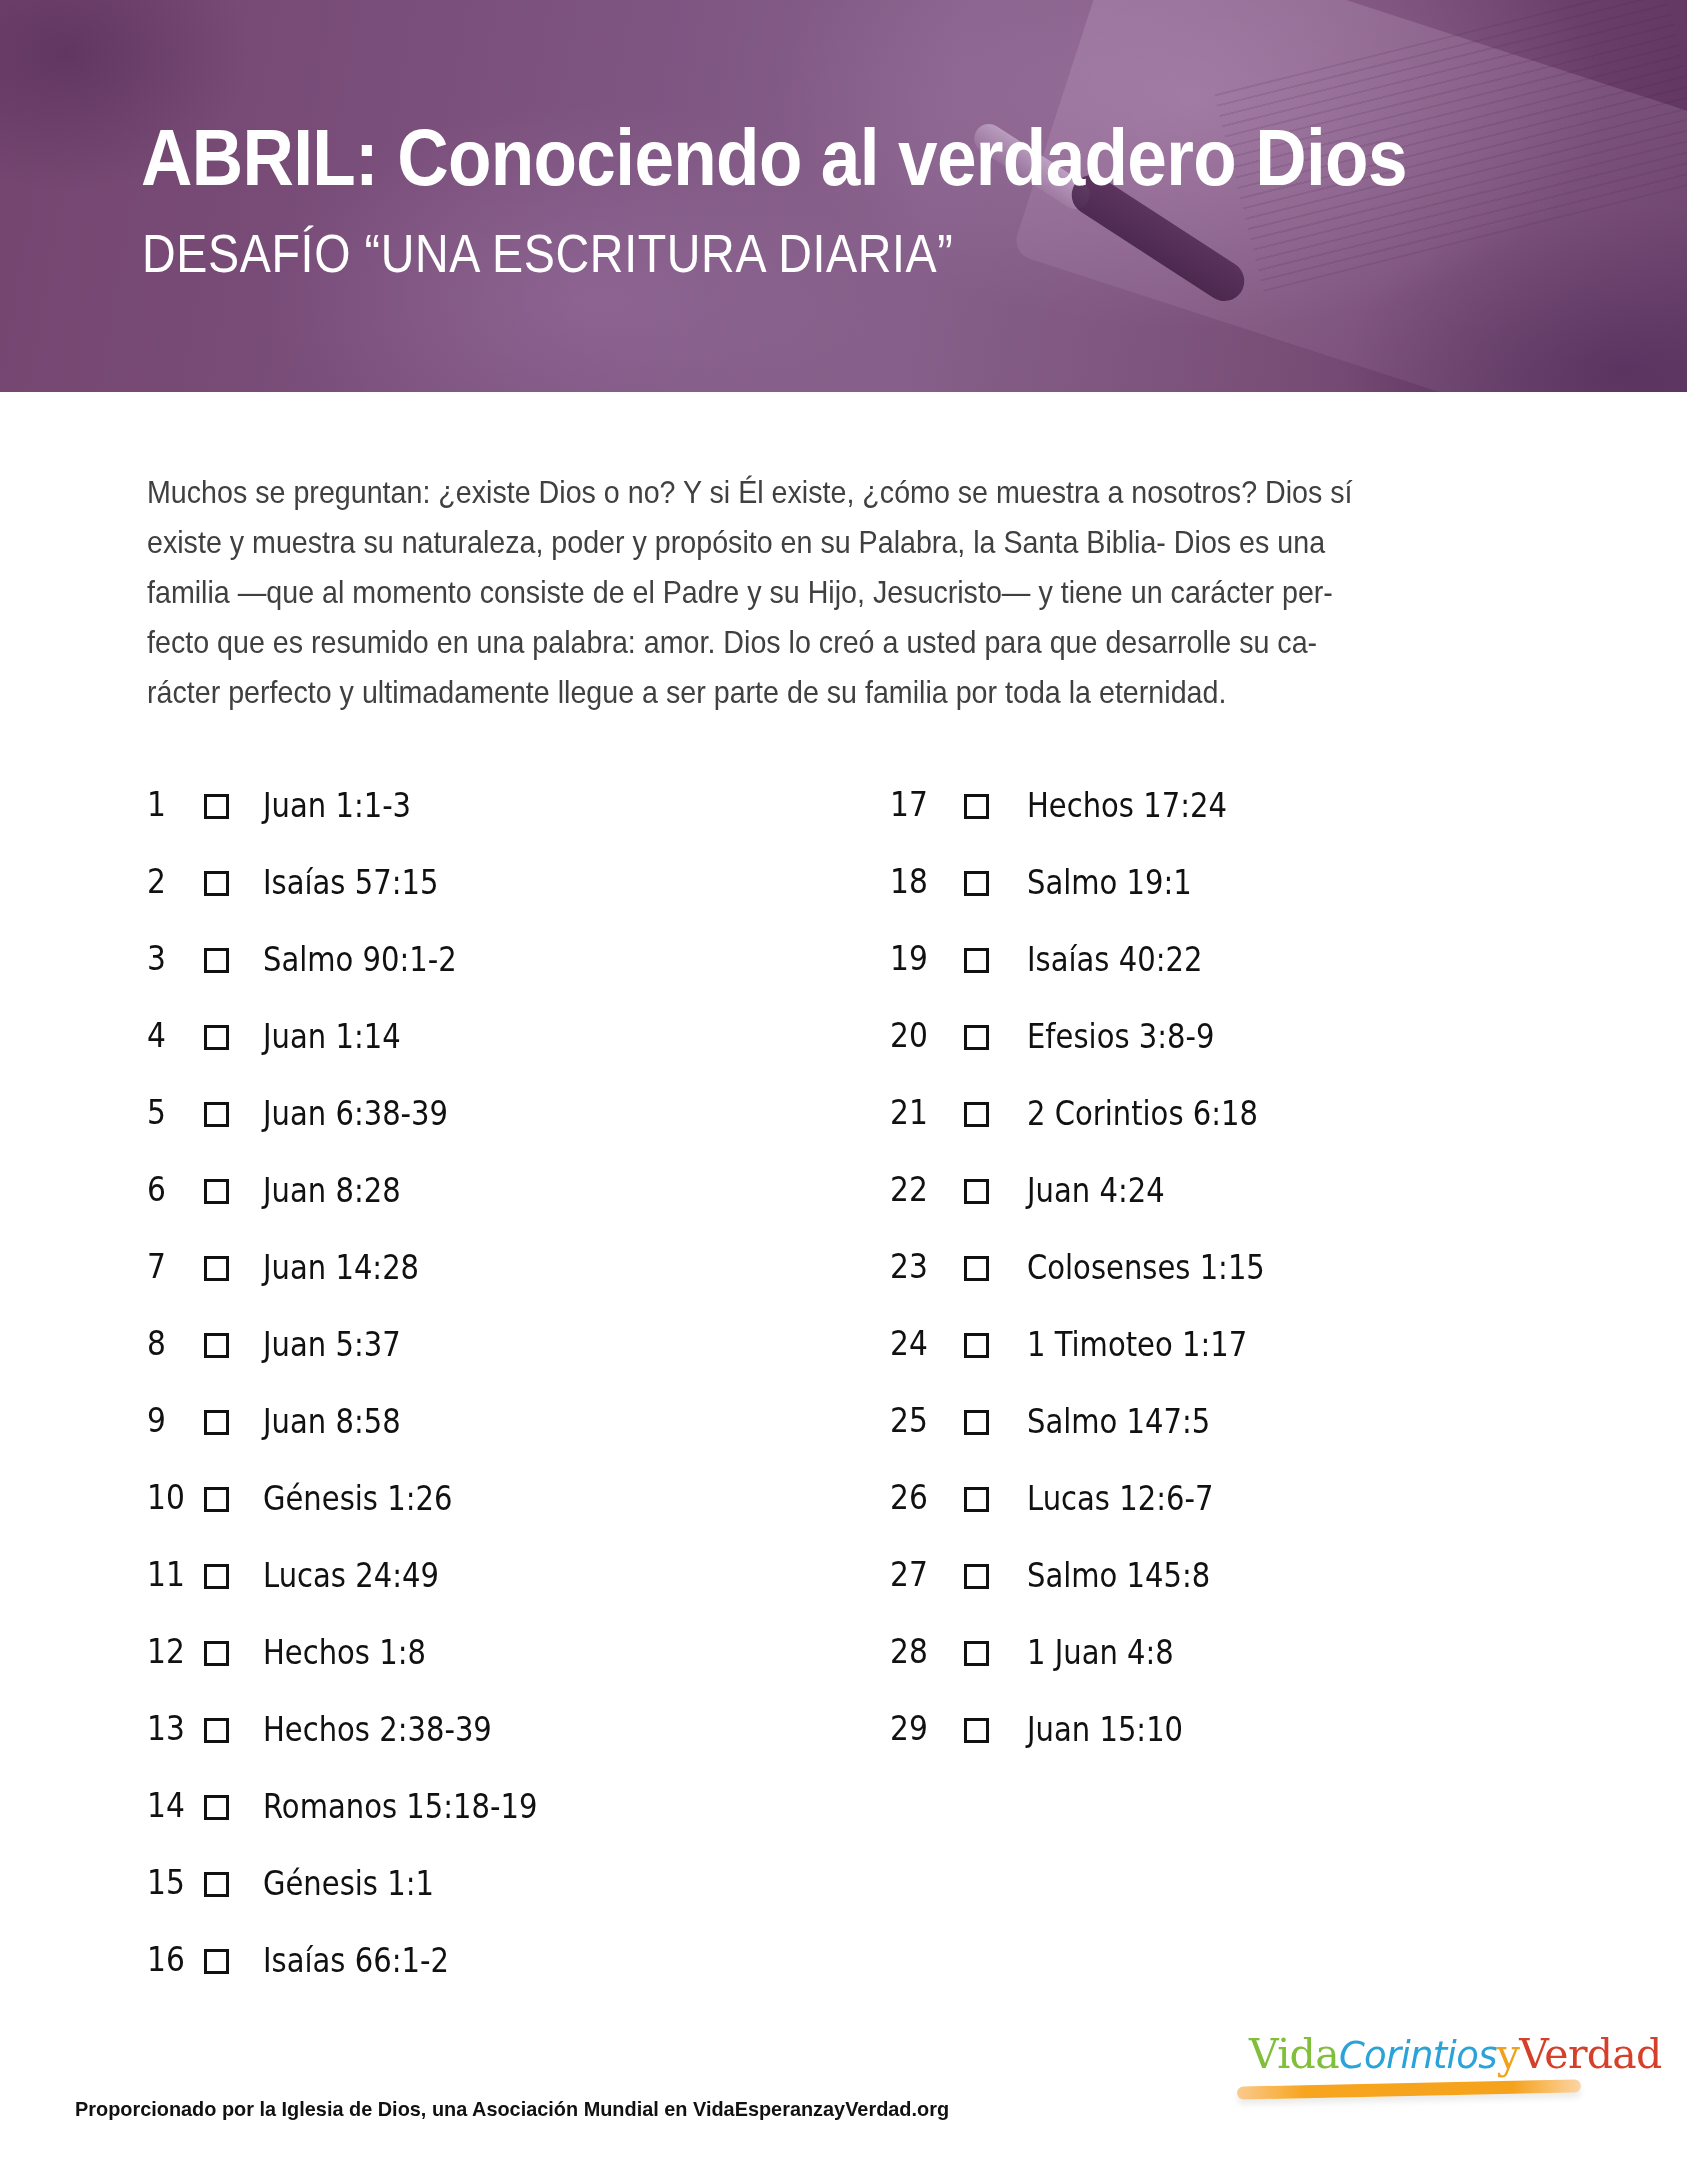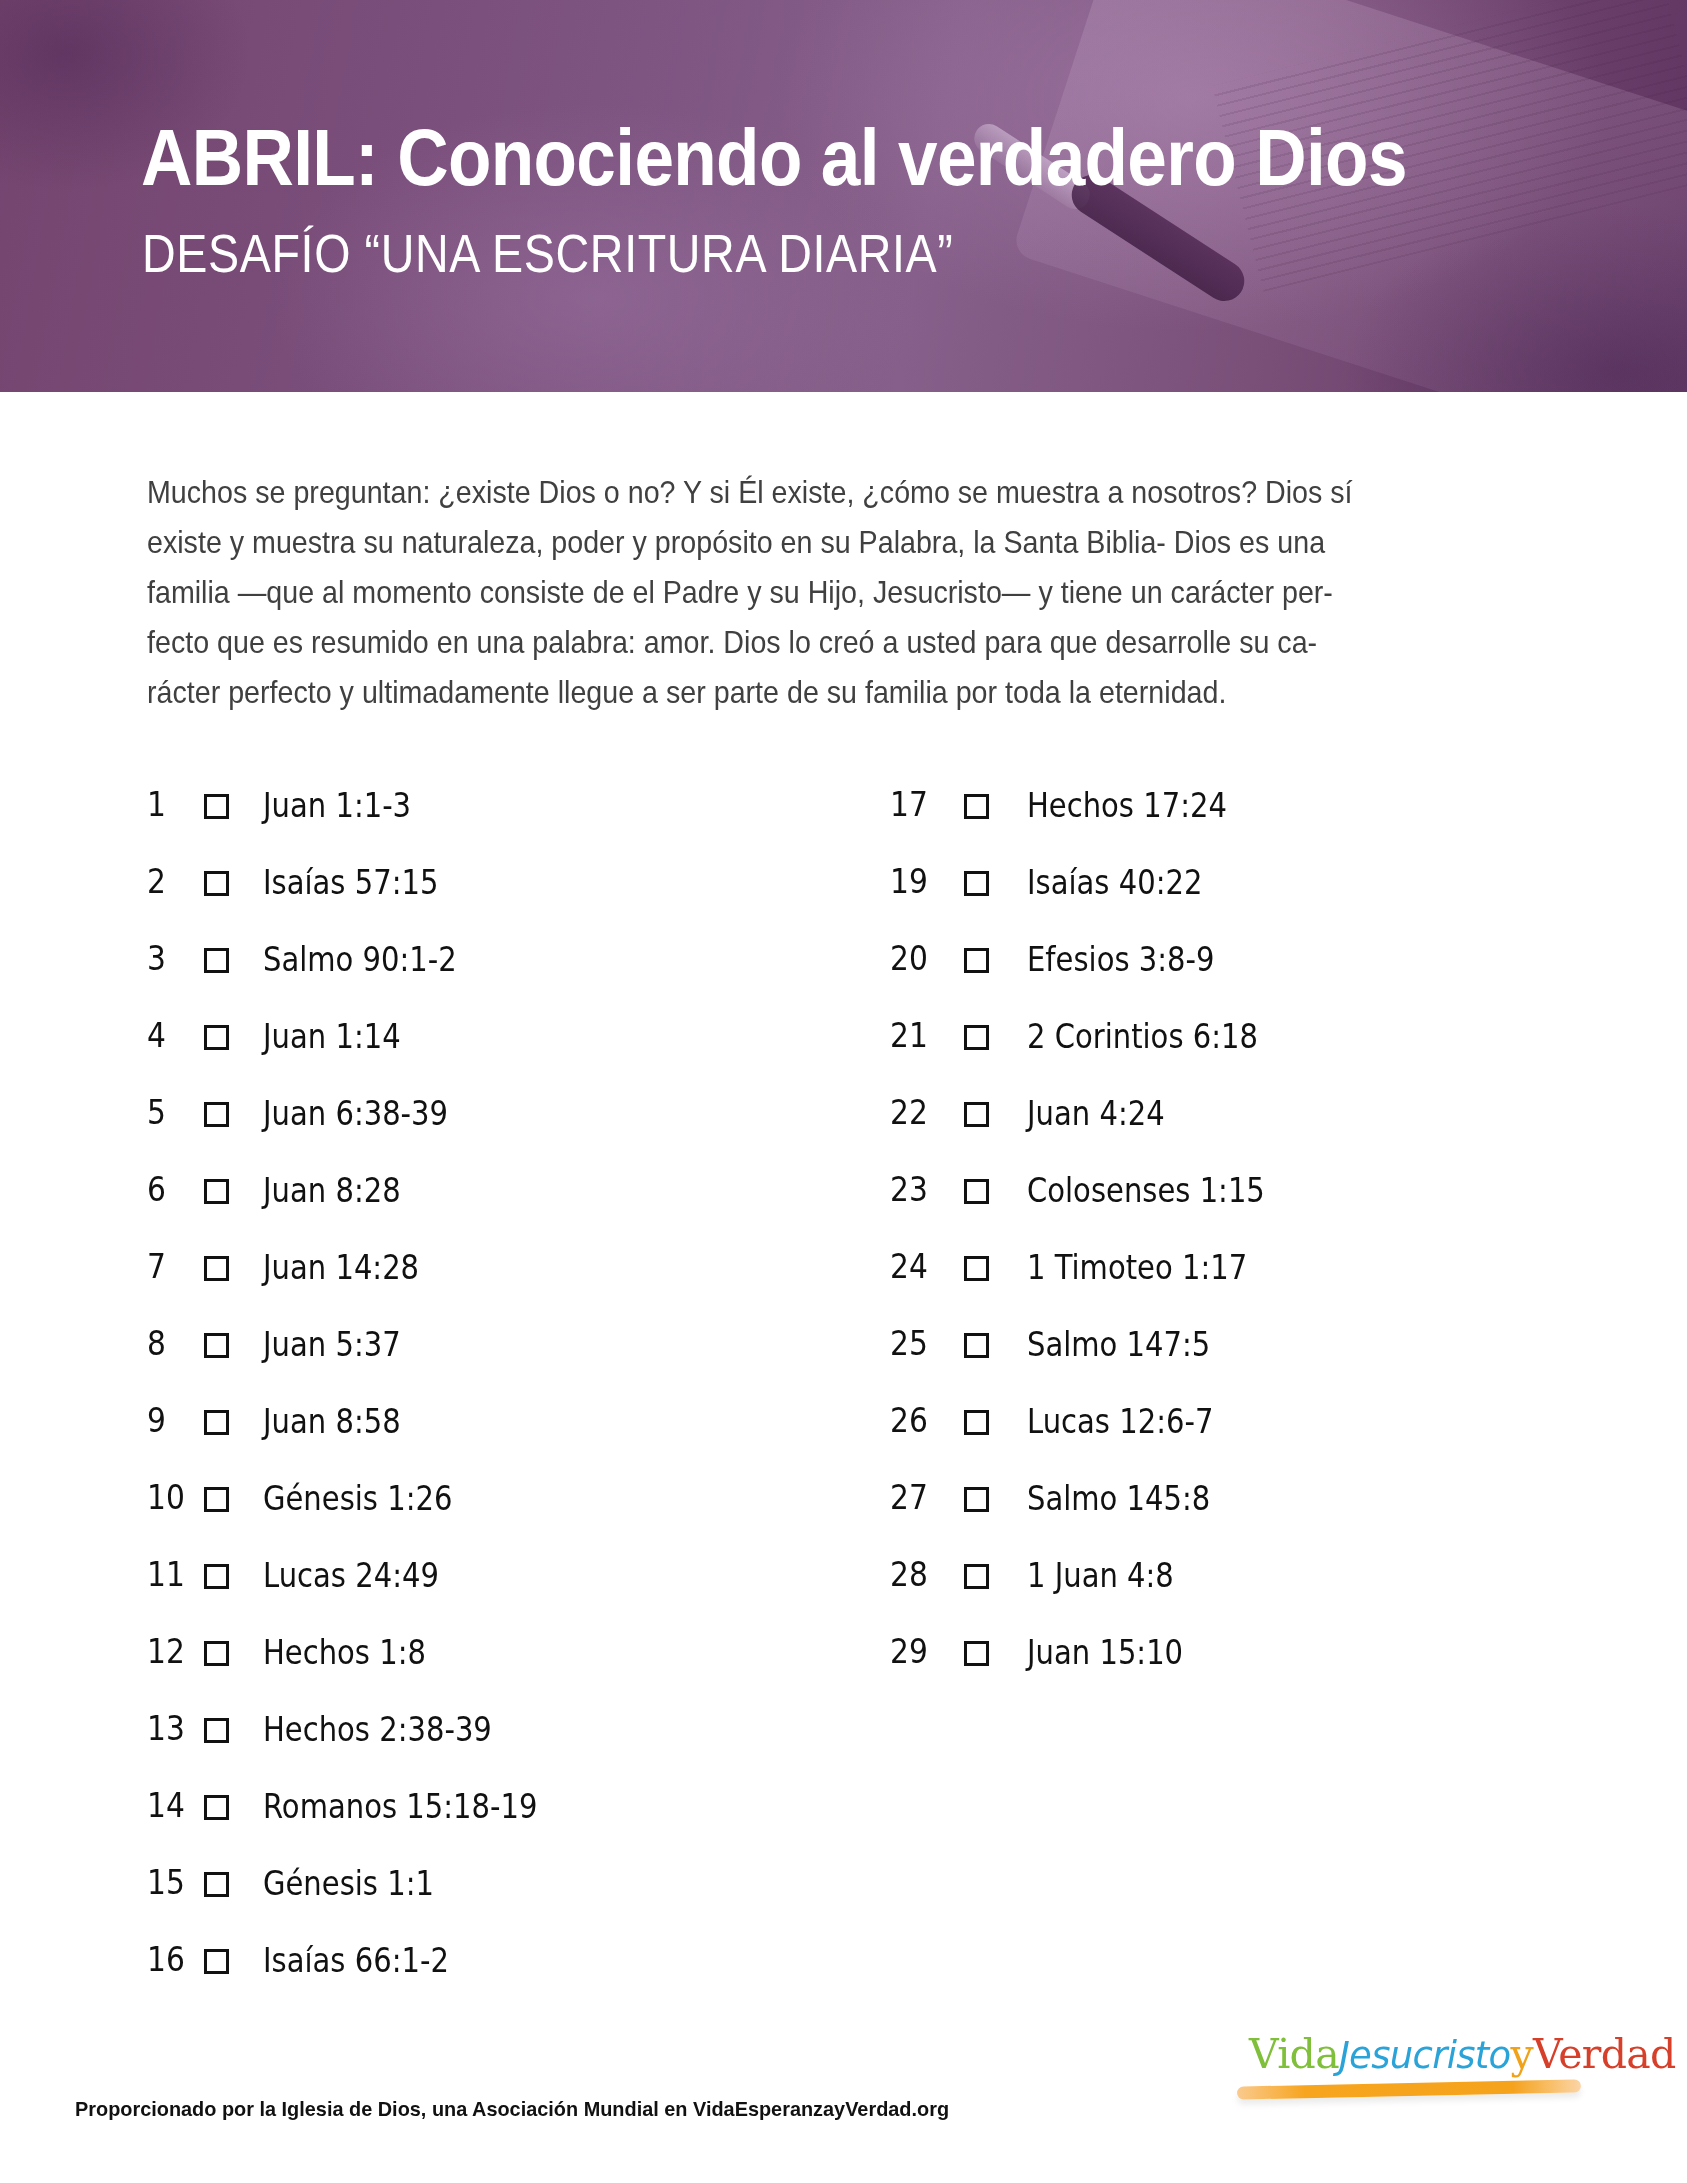--- a/index.html
+++ b/index.html
@@ -308,20 +308,25 @@
     </div>
 </div>
 
 <div class="col right">
   <div class="row">
       <span class="num">17</span>
       <span class="box"></span>
       <span class="ref">Hechos 17:24</span>
     </div>
   <div class="row">
+      <span class="num">18</span>
+      <span class="box"></span>
+      <span class="ref">Salmo 19:1</span>
+    </div>
+  <div class="row">
       <span class="num">19</span>
       <span class="box"></span>
       <span class="ref">Isaías 40:22</span>
     </div>
   <div class="row">
       <span class="num">20</span>
       <span class="box"></span>
       <span class="ref">Efesios 3:8-9</span>
     </div>
   <div class="row">
@@ -368,15 +373,15 @@
       <span class="num">29</span>
       <span class="box"></span>
       <span class="ref">Juan 15:10</span>
     </div>
 </div>
 
 <p class="footer-text">Proporcionado por la Iglesia de Dios, una Asociación Mundial en VidaEsperanzayVerdad.org</p>
 
 <div class="logo">
   <div class="stroke"></div>
-  <div class="words"><span class="w-vida">Vida</span><span class="w-esp">Jesucristo</span><span class="w-y">y</span><span class="w-ver">Verdad</span></div>
+  <div class="words"><span class="w-vida">Vida</span><span class="w-esp">Corintios</span><span class="w-y">y</span><span class="w-ver">Verdad</span></div>
 </div>
 
 
 </body></html>

